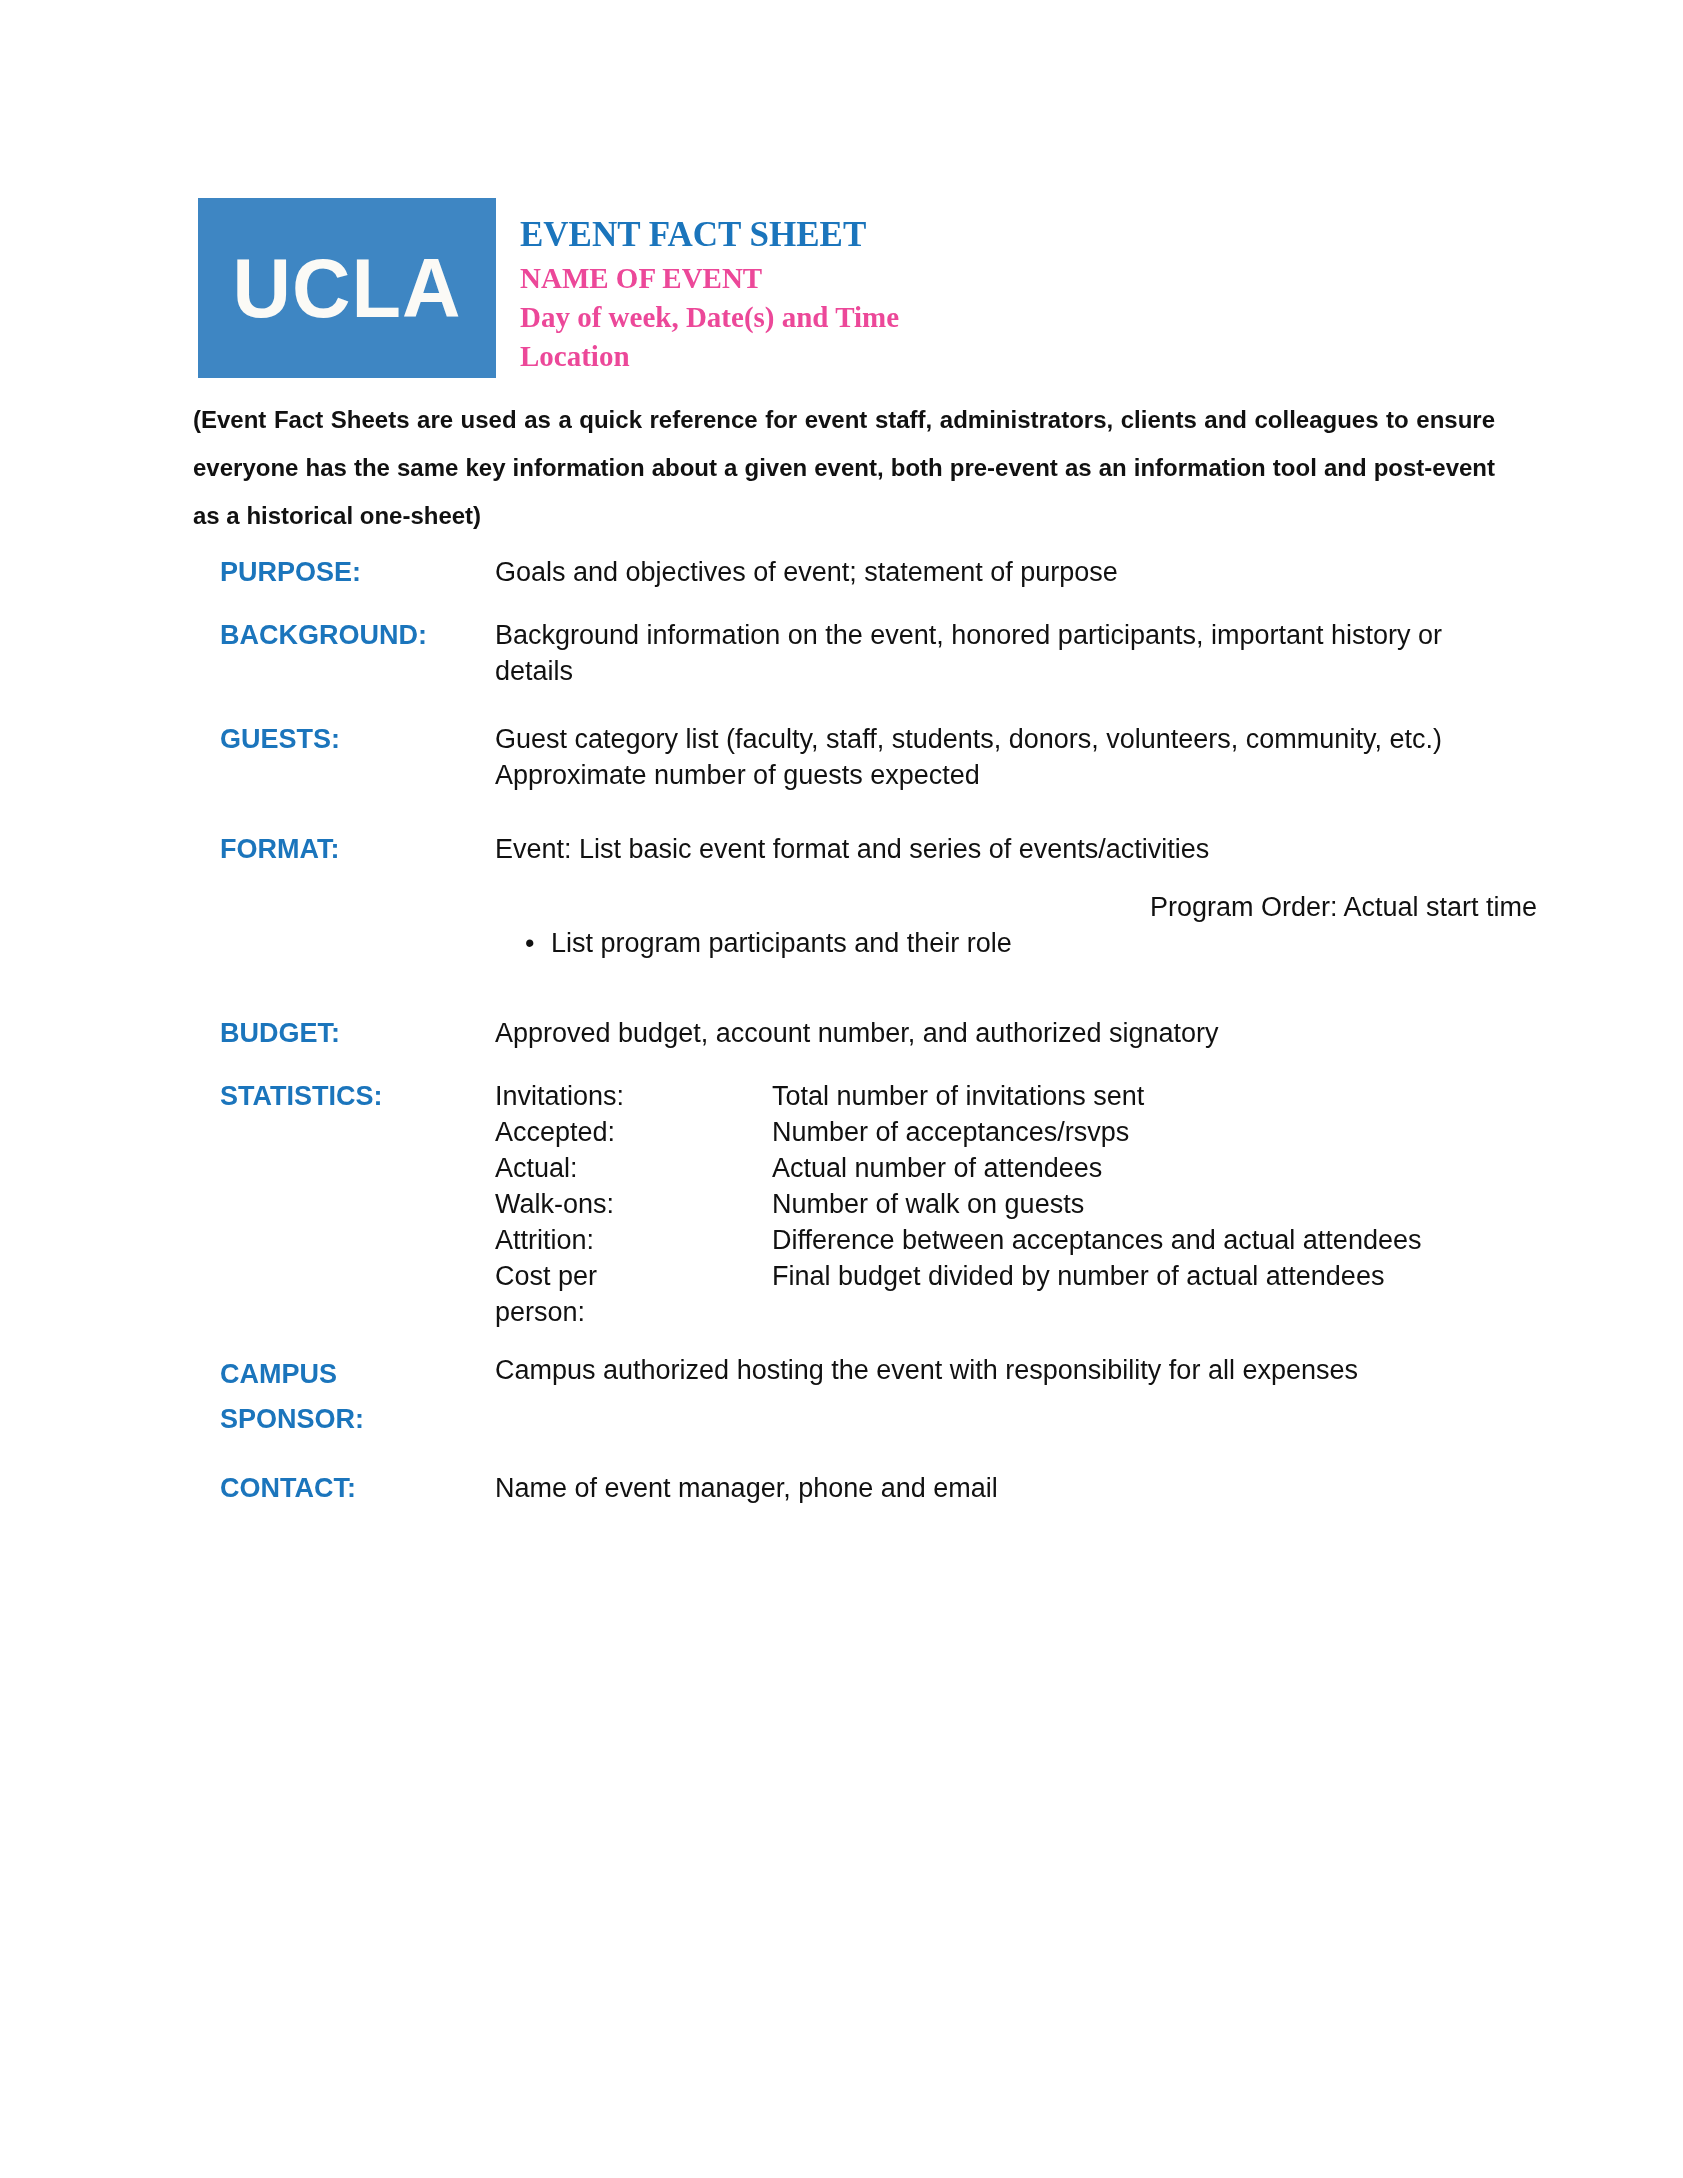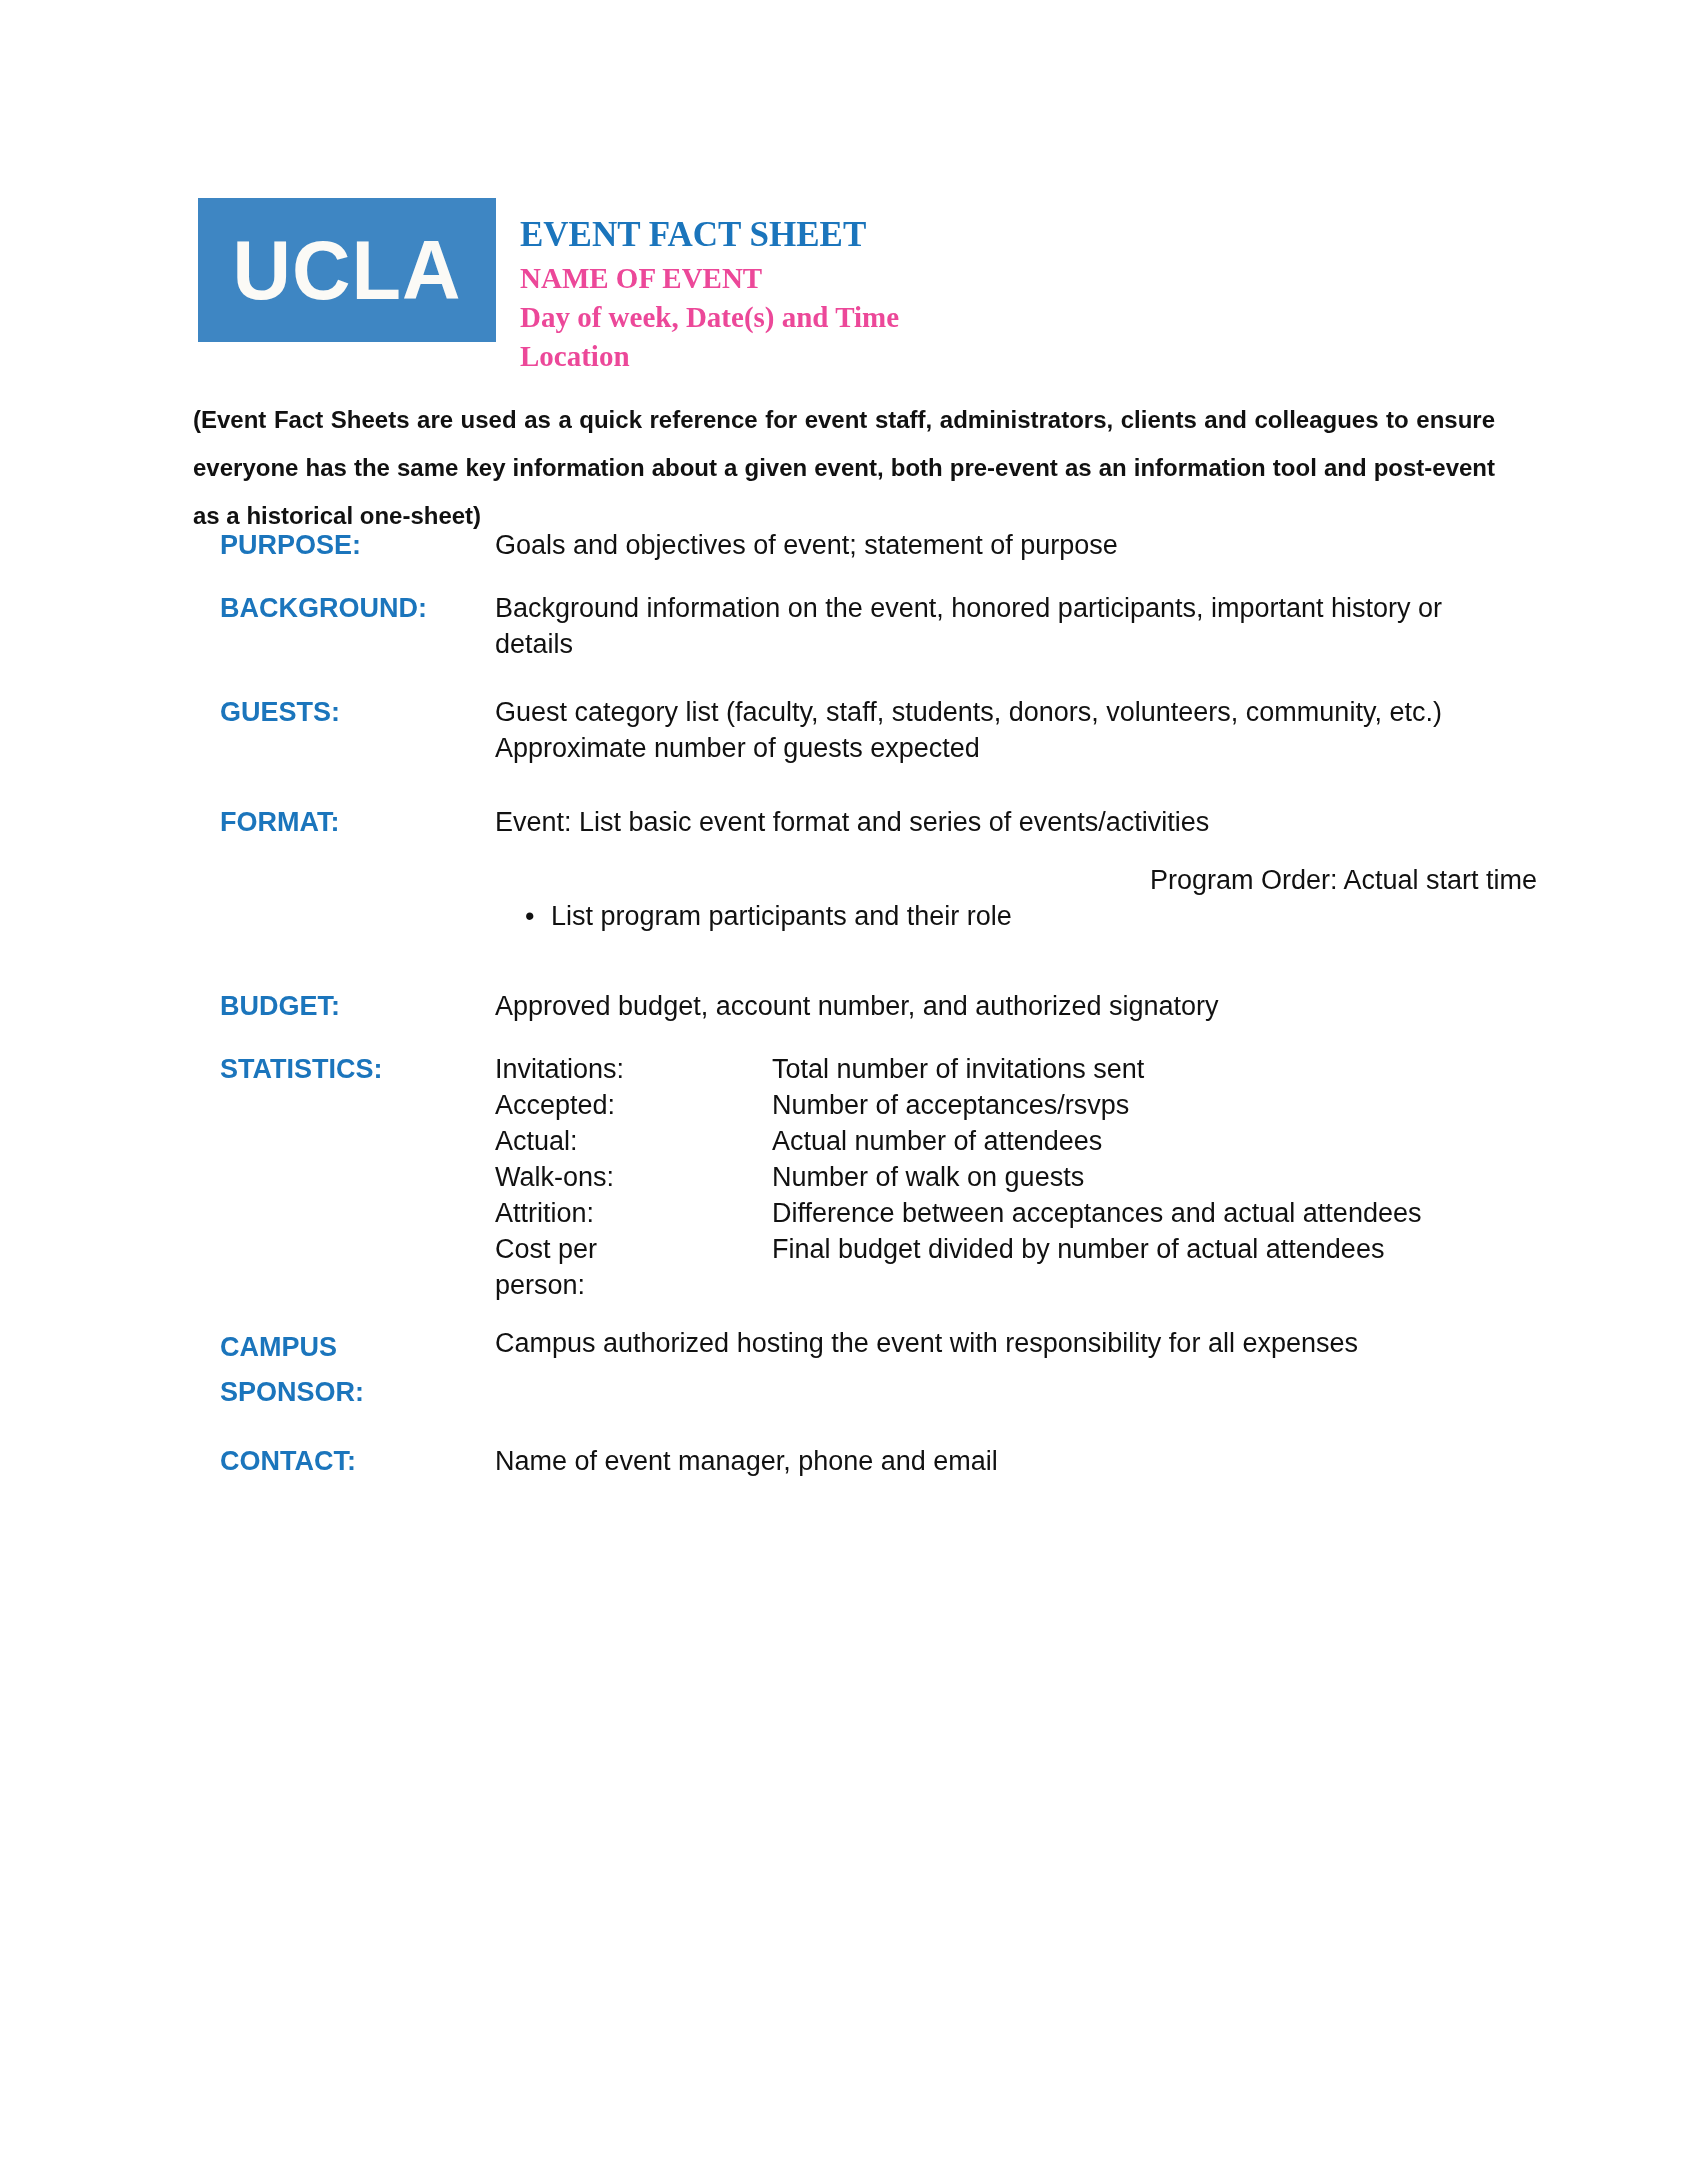--- a/index.html
+++ b/index.html
@@ -9,21 +9,21 @@
     font-family: "Liberation Sans", "DejaVu Sans", sans-serif;
     color: #1a1a1a;
     position: relative;
     overflow: hidden;
   }
   .page { position: absolute; inset: 0; background: #ffffff; }
 
   
   .logo-box {
     position: absolute; left: 198px; top: 198px;
-    width: 298px; height: 144px;
+    width: 298px; height: 180px;
     background: #3e86c3;
     display: flex; align-items: center; justify-content: center;
   }
   .logo-text {
     color: #fbfaf6;
     font-size: 81px; font-weight: 700;
     letter-spacing: 1px;
     transform: scaleY(1.04);
   }
   .title-block { position: absolute; left: 520px; top: 214px; font-family: Liberation Serif, serif; }
@@ -40,21 +40,21 @@
   
   .intro {
     position: absolute; left: 193px; top: 396px;
     width: 1302px;
     font-size: 24px; font-weight: 700; line-height: 48px;
     text-align: justify;
     color: #111;
   }
 
   
-  .sections { position: absolute; left: 220px; top: 527px; width: 1317px; }
+  .sections { position: absolute; left: 220px; top: 554px; width: 1317px; }
   .section-row { display: flex; align-items: flex-start; }
   .section-label {
     flex: 0 0 275px;
     color: #1b75bc; font-weight: 700;
     font-size: 27px; line-height: 36px;
     white-space: pre-line;
   }
   .section-label.tall { line-height: 45px; }
   .section-content { flex: 1 1 auto; font-size: 27px; line-height: 36px; color: #111; }
   .line { white-space: nowrap; }

